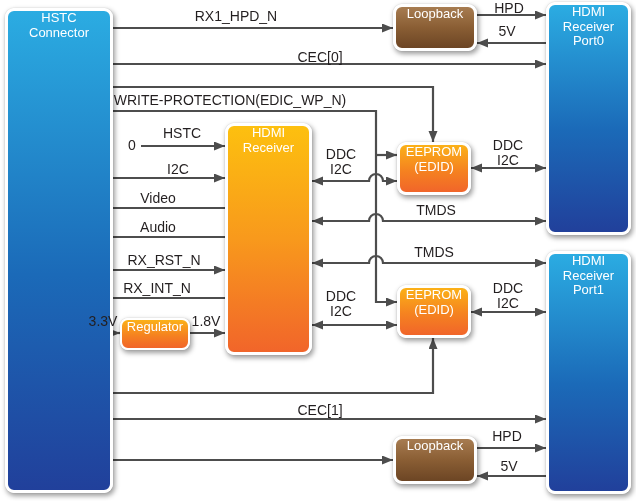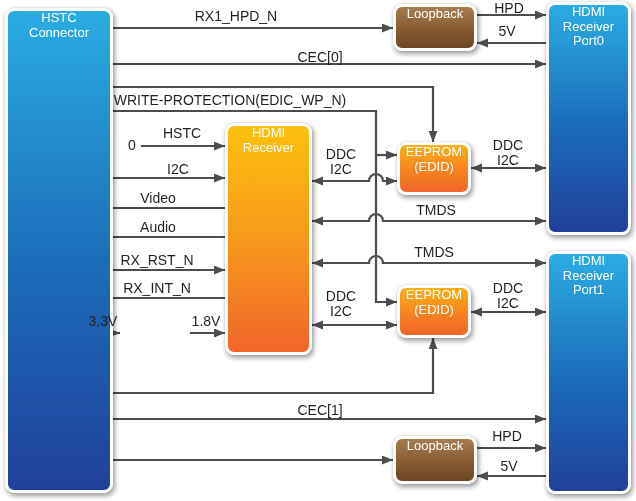--- a/index.html
+++ b/index.html
@@ -92,20 +92,23 @@
   <div class="block orange2" style="left:397px;top:142px;width:74px;height:53px">
     <span>EEPROM</span>
     <span>(EDID)</span>
   </div>
 
   <div class="block orange2" style="left:397px;top:285px;width:74px;height:53px">
     <span>EEPROM</span>
     <span>(EDID)</span>
   </div>
 
+  <div class="block orange2" style="left:120px;top:318px;width:70px;height:32px;border-width:2.5px;border-radius:8px">
+    <span>Regulator</span>
+  </div>
 
   <div class="block blue" style="left:546px;top:2px;width:85px;height:233px">
     <span>HDMI</span>
     <span>Receiver</span>
     <span>Port0</span>
   </div>
 
   <div class="block blue" style="left:546px;top:251px;width:85px;height:243px">
     <span>HDMI</span>
     <span>Receiver</span>
@@ -113,21 +116,21 @@
   </div>
 
   <div class="sig" style="left:236px;top:16px">RX1_HPD_N</div>
   <div class="sig" style="left:320px;top:57px">CEC[0]</div>
   <div class="sig" style="left:230px;top:100px">WRITE-PROTECTION(EDIC_WP_N)</div>
   <div class="sig" style="left:132px;top:145px">0</div>
   <div class="sig" style="left:182px;top:133px">HSTC</div>
   <div class="sig" style="left:178px;top:169px">I2C</div>
   <div class="sig" style="left:158px;top:198px">Video</div>
   <div class="sig" style="left:158px;top:227px">Audio</div>
-  <div class="sig" style="left:157px;top:260px">RX_RST_N</div>
+  <div class="sig" style="left:164px;top:260px">RX_RST_N</div>
   <div class="sig" style="left:157px;top:288px">RX_INT_N</div>
   <div class="sig" style="left:103px;top:321px">3.3V</div>
   <div class="sig" style="left:206px;top:321px">1.8V</div>
   <div class="sig" style="left:320px;top:410px">CEC[1]</div>
 
   <div class="sig" style="left:509px;top:8px">HPD</div>
   <div class="sig" style="left:507px;top:31px">5V</div>
   <div class="sig" style="left:436px;top:210px">TMDS</div>
   <div class="sig" style="left:434px;top:252px">TMDS</div>
   <div class="sig" style="left:507px;top:436px">HPD</div>

